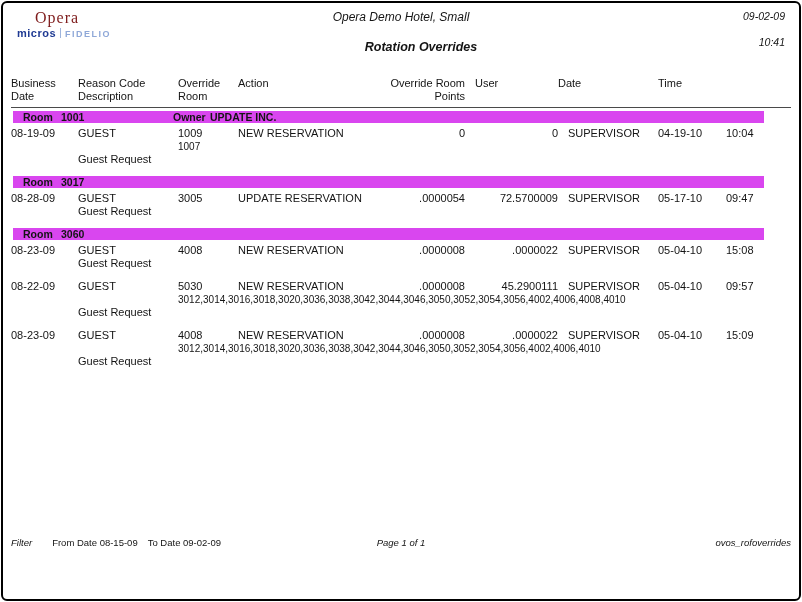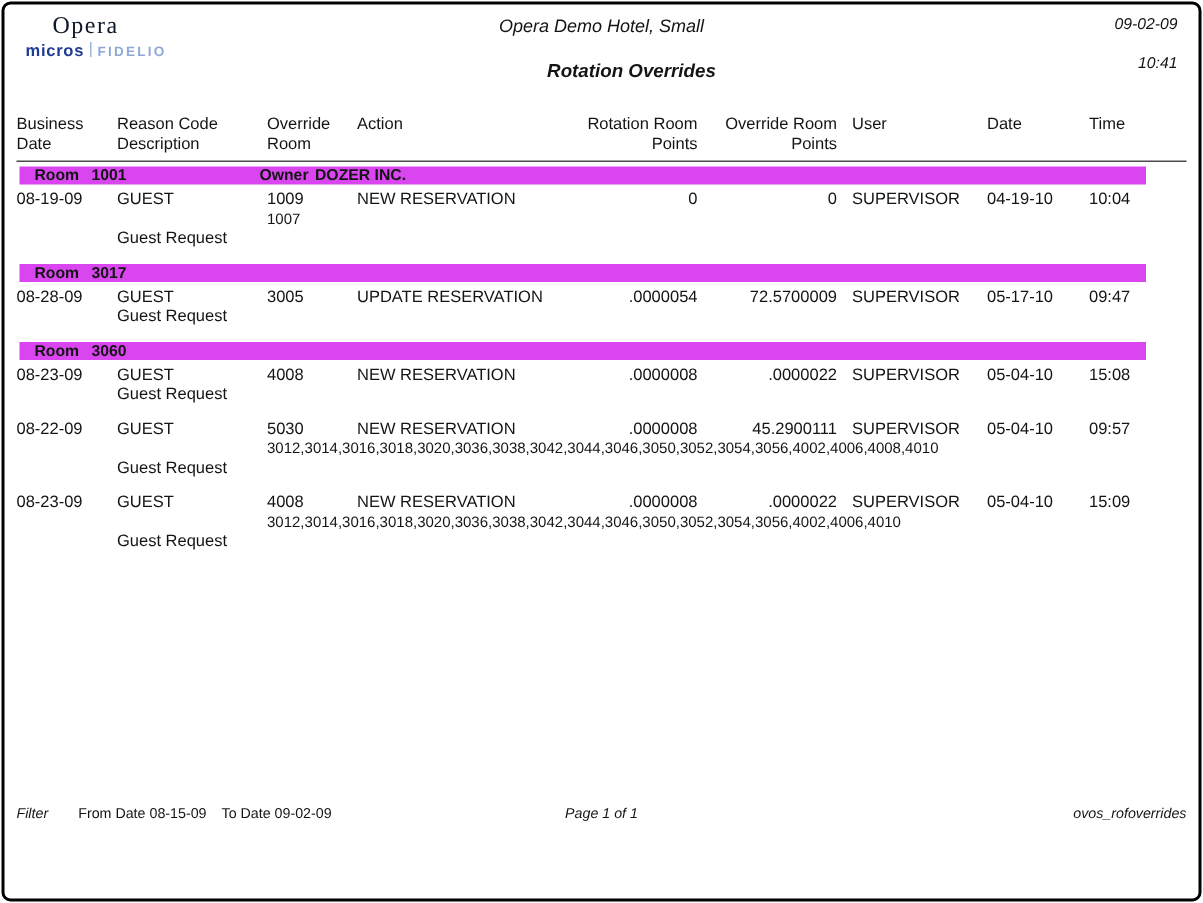--- a/index.html
+++ b/index.html
@@ -2,21 +2,21 @@
 <html><head>
 <meta charset="utf-8">
 <style>
   html,body{margin:0;padding:0;background:#ffffff;}
   body{width:802px;height:602px;position:relative;font-family:"Liberation Sans","DejaVu Sans",sans-serif;color:#141414;}
   .page{position:absolute;left:1px;top:1px;right:1px;bottom:1px;border:2px solid #000;border-radius:6px;background:#fff;box-sizing:border-box;overflow:hidden;}
 
   
   .rpt-header{position:relative;height:70px;}
   .logo{position:absolute;left:14px;top:6px;}
-  .logo-brand{font-family:"Liberation Serif","DejaVu Serif",serif;font-size:16px;color:#0f172a;letter-spacing:1px;margin-left:18px;}
+  .logo-brand{font-family:"Liberation Serif","DejaVu Serif",serif;font-size:16px;color:#7f1d1d;letter-spacing:1px;margin-left:18px;}
   .logo-sub{display:flex;align-items:baseline;margin-top:0px;}
   .logo-micros{font-size:11px;font-weight:bold;color:#1f3a93;letter-spacing:0.5px;}
   .logo-div{display:inline-block;width:1px;height:10px;background:#9db4dd;margin:0 4px;position:relative;top:1px;}
   .logo-fidelio{font-size:9px;color:#8fa8d8;letter-spacing:1.5px;font-weight:bold;}
   .hdr-center{position:absolute;left:0;right:0;top:0;text-align:center;}
   .hotel-name{font-style:italic;font-size:12px;margin-top:7px;}
   .report-title{font-style:italic;font-weight:bold;font-size:12.5px;margin-top:16px;padding-left:40px;}
   .date-range{font-style:italic;font-weight:bold;font-size:12px;margin-top:10px;}
   .print-date{position:absolute;right:14px;top:7px;font-style:italic;font-size:10.5px;}
   .print-time{position:absolute;right:14px;top:33px;font-style:italic;font-size:10.5px;}
@@ -73,34 +73,33 @@
   <div class="content">
 
     <div class="grid thead">
       <div class="c">Business Date</div>
       <div class="c">
         <div>Reason Code</div>
         <div>Description</div>
       </div>
       <div class="c">Override Room</div>
       <div class="c">Action</div>
-      <div class="c r">Rotation Room Points</div>
       <div class="c r">Override Room Points</div>
       <div class="c u">User</div>
       <div class="c">Date</div>
       <div class="c">Time</div>
     </div>
 
     <hr class="rule">
 
     <div class="band">
       <span class="b-room">Room</span>
       <span class="b-roomno">1001</span>
       <span class="b-ownerlbl">Owner</span>
-      <span class="b-owner">DOZER INC.</span>
+      <span class="b-owner">UPDATE INC.</span>
     </div>
     <div class="row-block">
       <div class="grid line">
         <div class="c">08-19-09</div>
         <div class="c">GUEST</div>
         <div class="c">1009</div>
         <div class="c">NEW RESERVATION</div>
         <div class="c r">0</div>
         <div class="c r">0</div>
         <div class="c u">SUPERVISOR</div>

